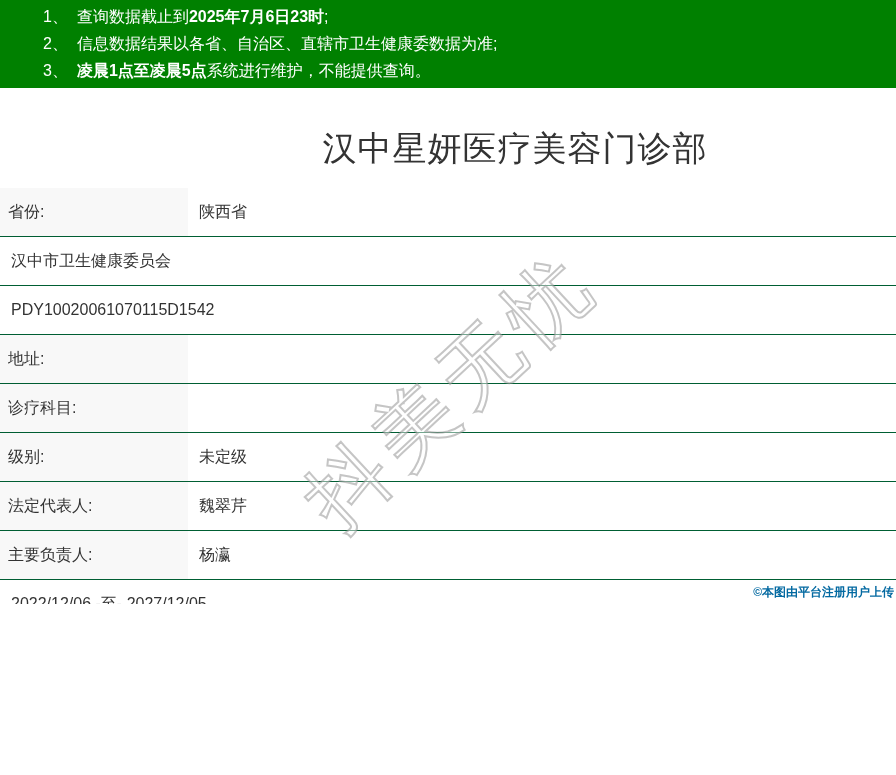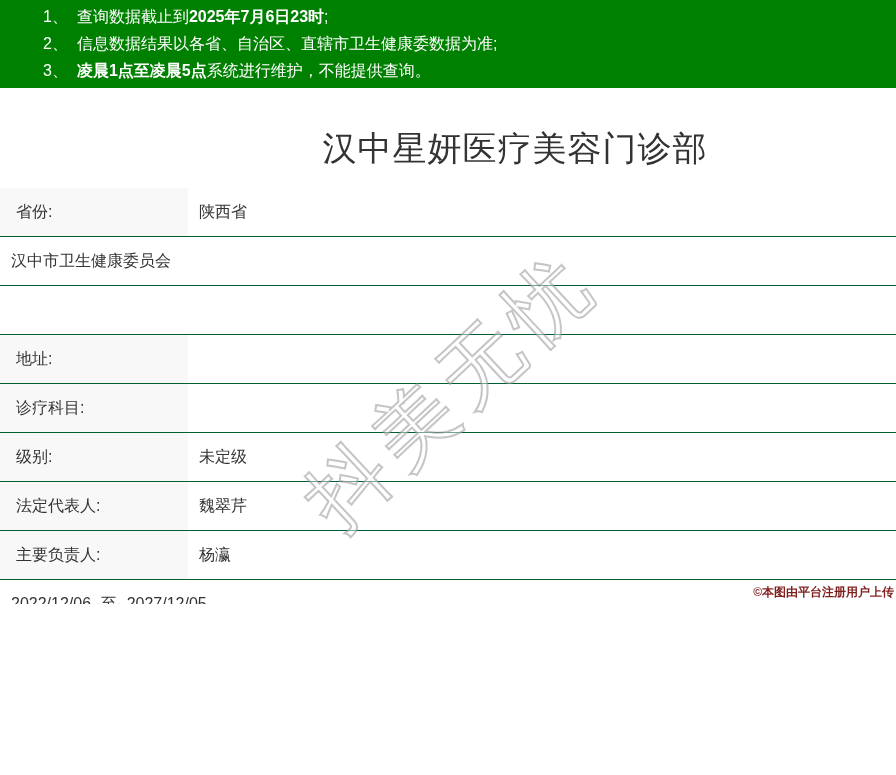--- a/index.html
+++ b/index.html
@@ -50,21 +50,21 @@
     height: 48px;
     border-bottom: 1px solid var(--divider, #005e33);
     font-size: 16px;
     color: #333333;
   }
   .info-label {
     width: 188px;
     align-self: stretch;
     display: flex;
     align-items: center;
-    padding-left: 16px;
+    padding-left: 8px;
     box-sizing: border-box;
     background: var(--label-bg, #f8f8f8);
     flex-shrink: 0;
   }
   .info-value {
     padding-left: 11px;
     white-space: nowrap;
   }
 
   
@@ -100,21 +100,21 @@
     justify-content: center;
     cursor: pointer;
   }
 
   
   .footer-credit {
     position: absolute;
     right: 2px; bottom: 3px;
     font-size: 12px;
     font-weight: bold;
-    color: #7f1d1d;
+    color: #0369a1;
     text-shadow: -1px 0 0 #fff, 1px 0 0 #fff, 0 -1px 0 #fff, 0 1px 0 #fff;
     z-index: 10;
   }
 </style>
 </head>
 <body>
 
 <div class="viewport">
   <div class="content">
 
@@ -134,20 +134,21 @@
 
     <div class="info-table">
       <div class="info-row">
           <div class="info-label">省份:</div>
           <div class="info-value">陕西省</div>
         </div>
         <div class="info-row">
           <div class="info-value">汉中市卫生健康委员会</div>
         </div>
         <div class="info-row">
+          <div class="info-value">PDY10020061070115D1542</div>
         </div>
         <div class="info-row">
           <div class="info-label">地址:</div>
         </div>
         <div class="info-row">
           <div class="info-label">诊疗科目:</div>
         </div>
         <div class="info-row">
           <div class="info-label">级别:</div>
           <div class="info-value">未定级</div>

